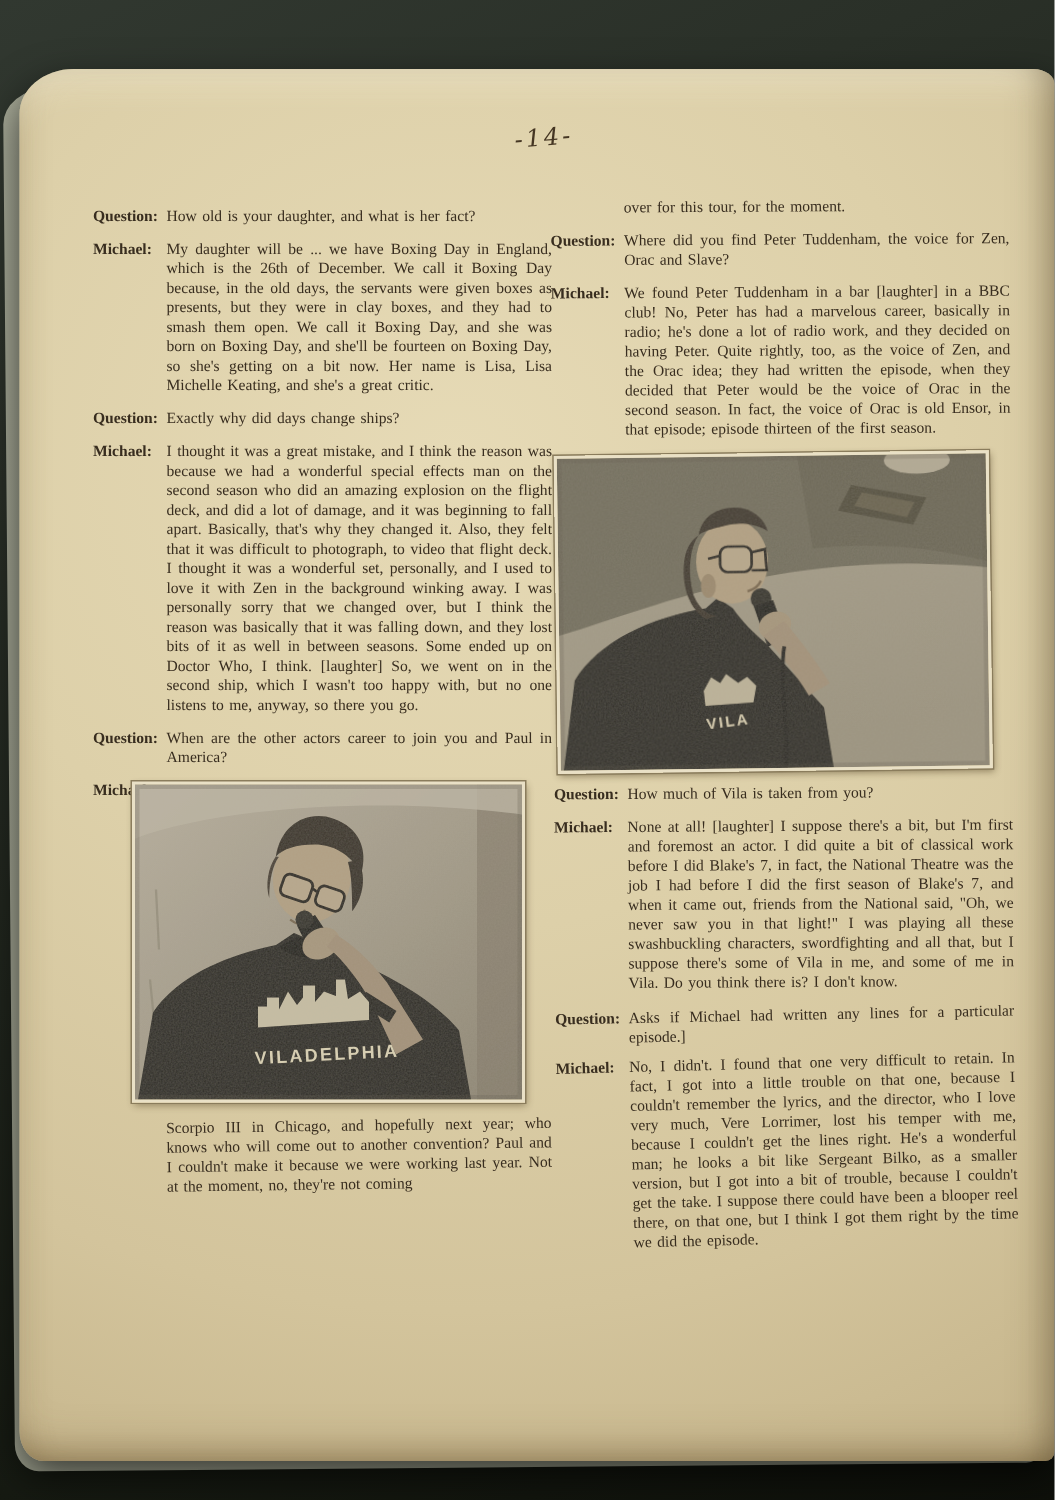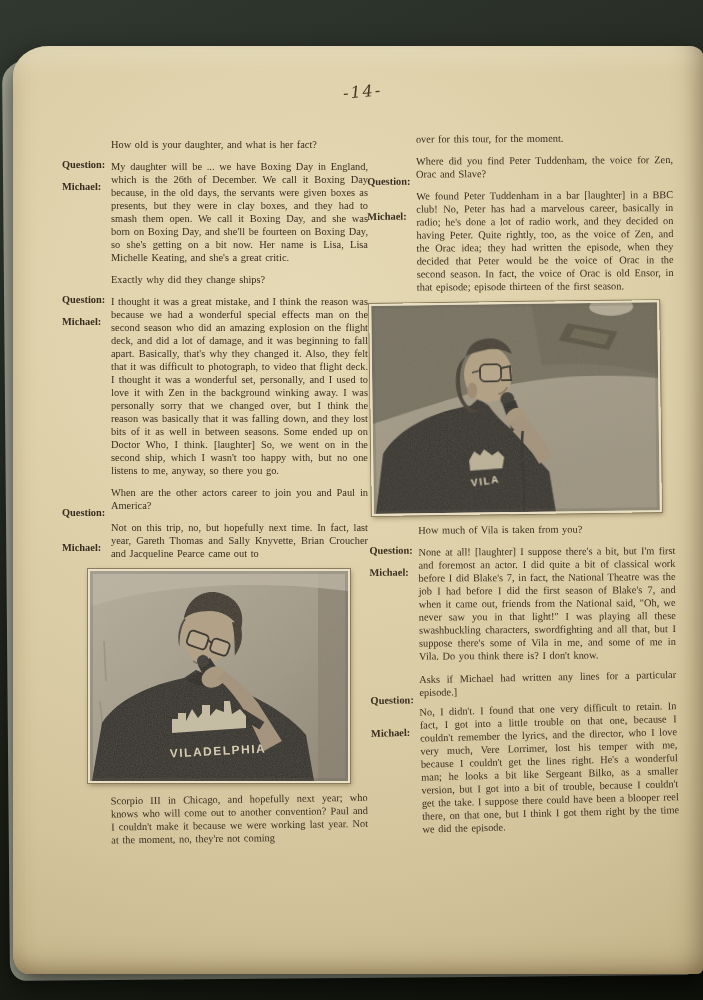--- a/index.html
+++ b/index.html
@@ -29,21 +29,21 @@
   .pageno{
     position:absolute;left:330px;top:36px;
     font-family:"DejaVu Serif",serif;font-style:italic;
     font-size:16px;color:#453623;letter-spacing:2px;
     transform:rotate(-5deg);
   }
   .col{position:absolute;font-size:10.4px;line-height:13px;color:#382d1f;word-spacing:1px;}
   .col-left{left:49px;top:92px;width:306px;}
   .col-right{left:356px;top:84px;width:306px;transform:rotate(-0.35deg);}
   .block{position:relative;padding-left:49px;margin-bottom:9px;}
-  .block .speaker{position:absolute;left:0;top:0;font-weight:700;margin-top:20px;}
+  .block .speaker{position:absolute;left:0;top:0;font-weight:700;}
   .block .txt{display:block;text-align:justify;}
   .block.cont{margin-top:2px;}
   .tilt-a{transform:rotate(-0.8deg);}
   .tilt-b{transform:rotate(-1.1deg);transform-origin:left top;}
   b{font-weight:400;}
   .photo-wrap{position:relative;}
   .photo-wrap.pw-left{margin:6px 0 10px 26px;width:258px;}
   .photo-wrap.pw-right{margin:5px 0 9px 2px;width:288px;transform:rotate(-0.4deg);}
   svg.photo{display:block;border:2px solid #e9e0c6;box-shadow:0 0 0 1px #86想7a5c,1px 2px 5px rgba(60,44,18,.45);}
   svg.photo{box-shadow:0 0 0 1px #8a7c5c,1px 2px 5px rgba(60,44,18,.45);}
@@ -61,33 +61,32 @@
     <div class="block">
       <span class="speaker">Question:</span>
       <span class="txt">How old is your daughter, and what is her fact?</span>
     </div>
     <div class="block">
       <span class="speaker">Michael:</span>
       <span class="txt">My daughter will be ... we have Boxing Day in England, which is the 26th of December.  We call it Boxing Day because, in the old days, the servants were given boxes as presents, but they were in clay boxes, and they had to smash them open.  We call it Boxing Day, and she was born on Boxing Day, and she'll be fourteen on Boxing Day, so she's getting on a bit now.  Her name is Lisa, Lisa Michelle Keating, and she's a great critic.</span>
     </div>
     <div class="block">
       <span class="speaker">Question:</span>
-      <span class="txt">Exactly why did they change ships?</span>
+      <span class="txt">Exactly why did days change ships?</span>
     </div>
     <div class="block">
       <span class="speaker">Michael:</span>
       <span class="txt">I thought it was a great mistake, and I think the reason was because we had a wonderful special effects man on the second season who did an amazing explosion on the flight deck, and did a lot of damage, and it was beginning to fall apart.  Basically, that's why they changed it.  Also, they felt that it was difficult to photograph, to video that flight deck.  I thought it was a wonderful set, personally, and I used to love it with Zen in the background winking away.  I was personally sorry that we changed over, but I think the reason was basically that it was falling down, and they lost bits of it as well in between seasons.  Some ended up on <b>Doctor Who</b>, I think. [laughter]  So, we went on in the second ship, which I wasn't too happy with, but no one listens to me, anyway, so there you go.</span>
     </div>
     <div class="block">
       <span class="speaker">Question:</span>
       <span class="txt">When are the other actors career to join you and Paul in America?</span>
     </div>
     <div class="block">
       <span class="speaker">Michael:</span>
-      <span class="txt">Not on this trip, no, but hopefully next time.  In fact, last year, Gareth Thomas and Sally Knyvette, Brian Croucher and Jacqueline Pearce came out to</span>
     </div>
 
     <div class="photo-wrap pw-left">
       <svg class="photo" width="258" height="210" viewBox="0 0 258 210">
         <defs>
           <filter id="grain1" x="0" y="0" width="100%" height="100%">
             <feTurbulence type="fractalNoise" baseFrequency="0.9" numOctaves="2" result="n"></feTurbulence>
             <feColorMatrix in="n" type="matrix" values="0 0 0 0 0.5  0 0 0 0 0.47  0 0 0 0 0.4  0 0 0 0.12 0"></feColorMatrix>
             <feComposite operator="over" in2="SourceGraphic"></feComposite>
           </filter>

